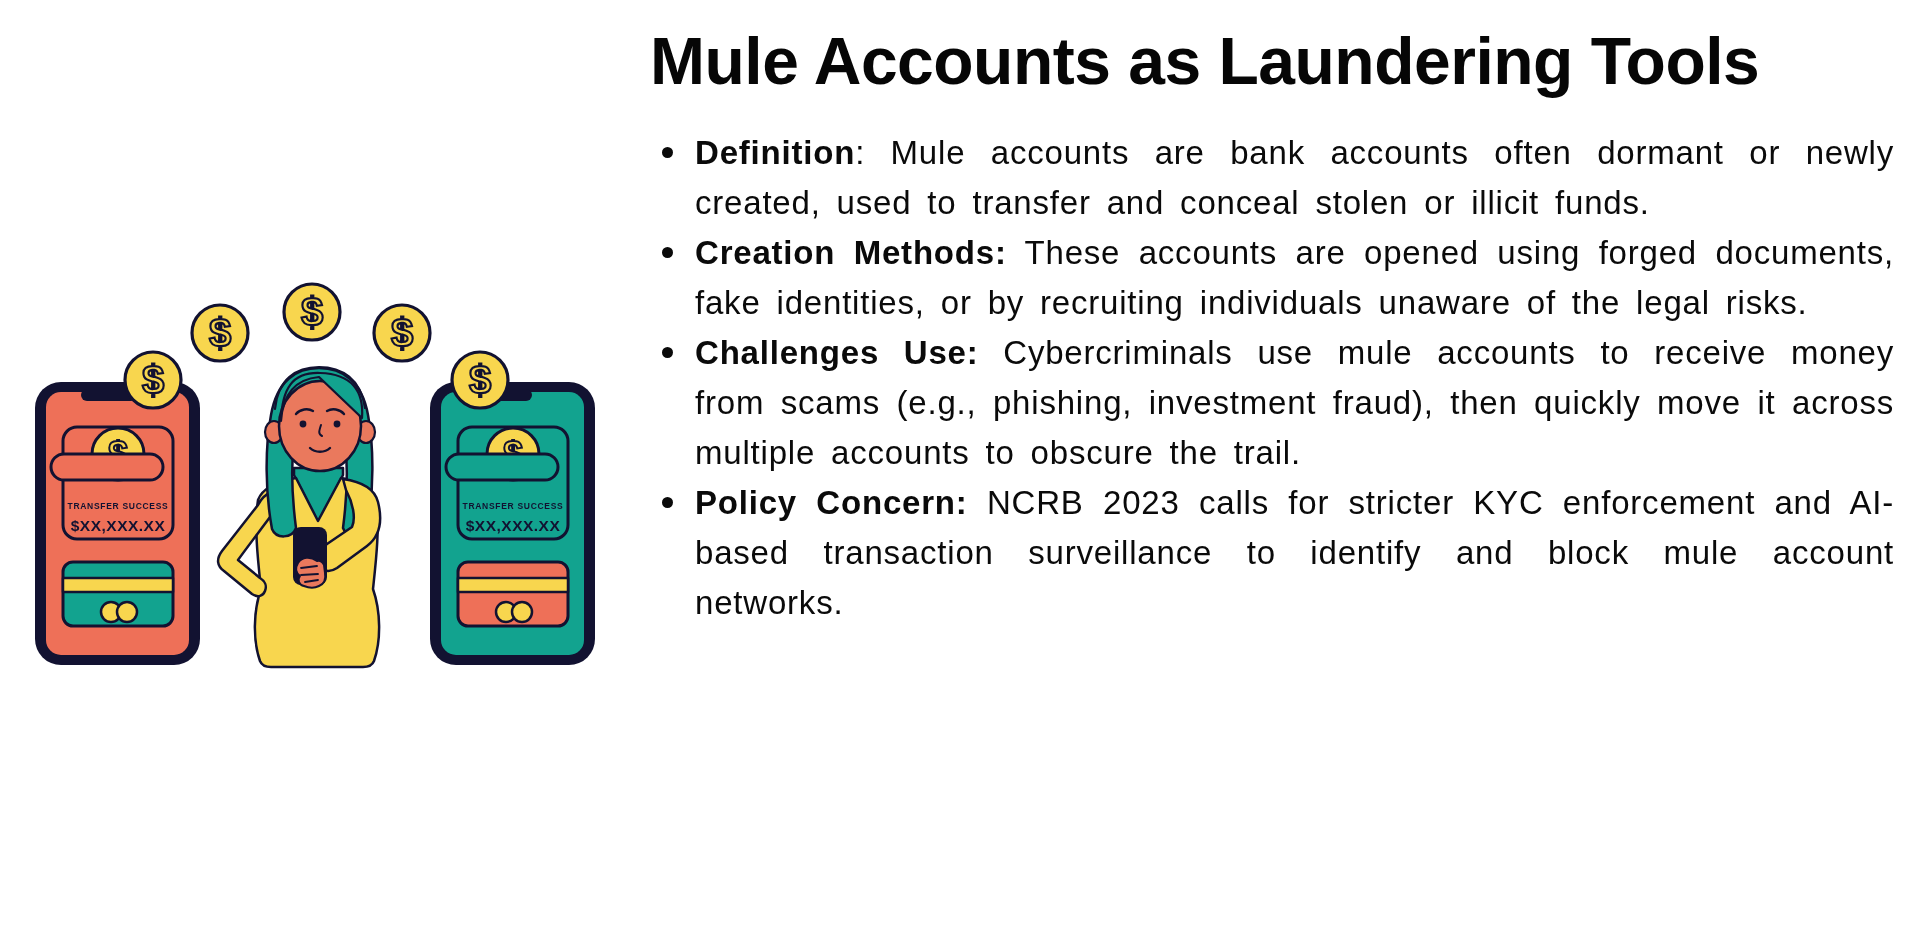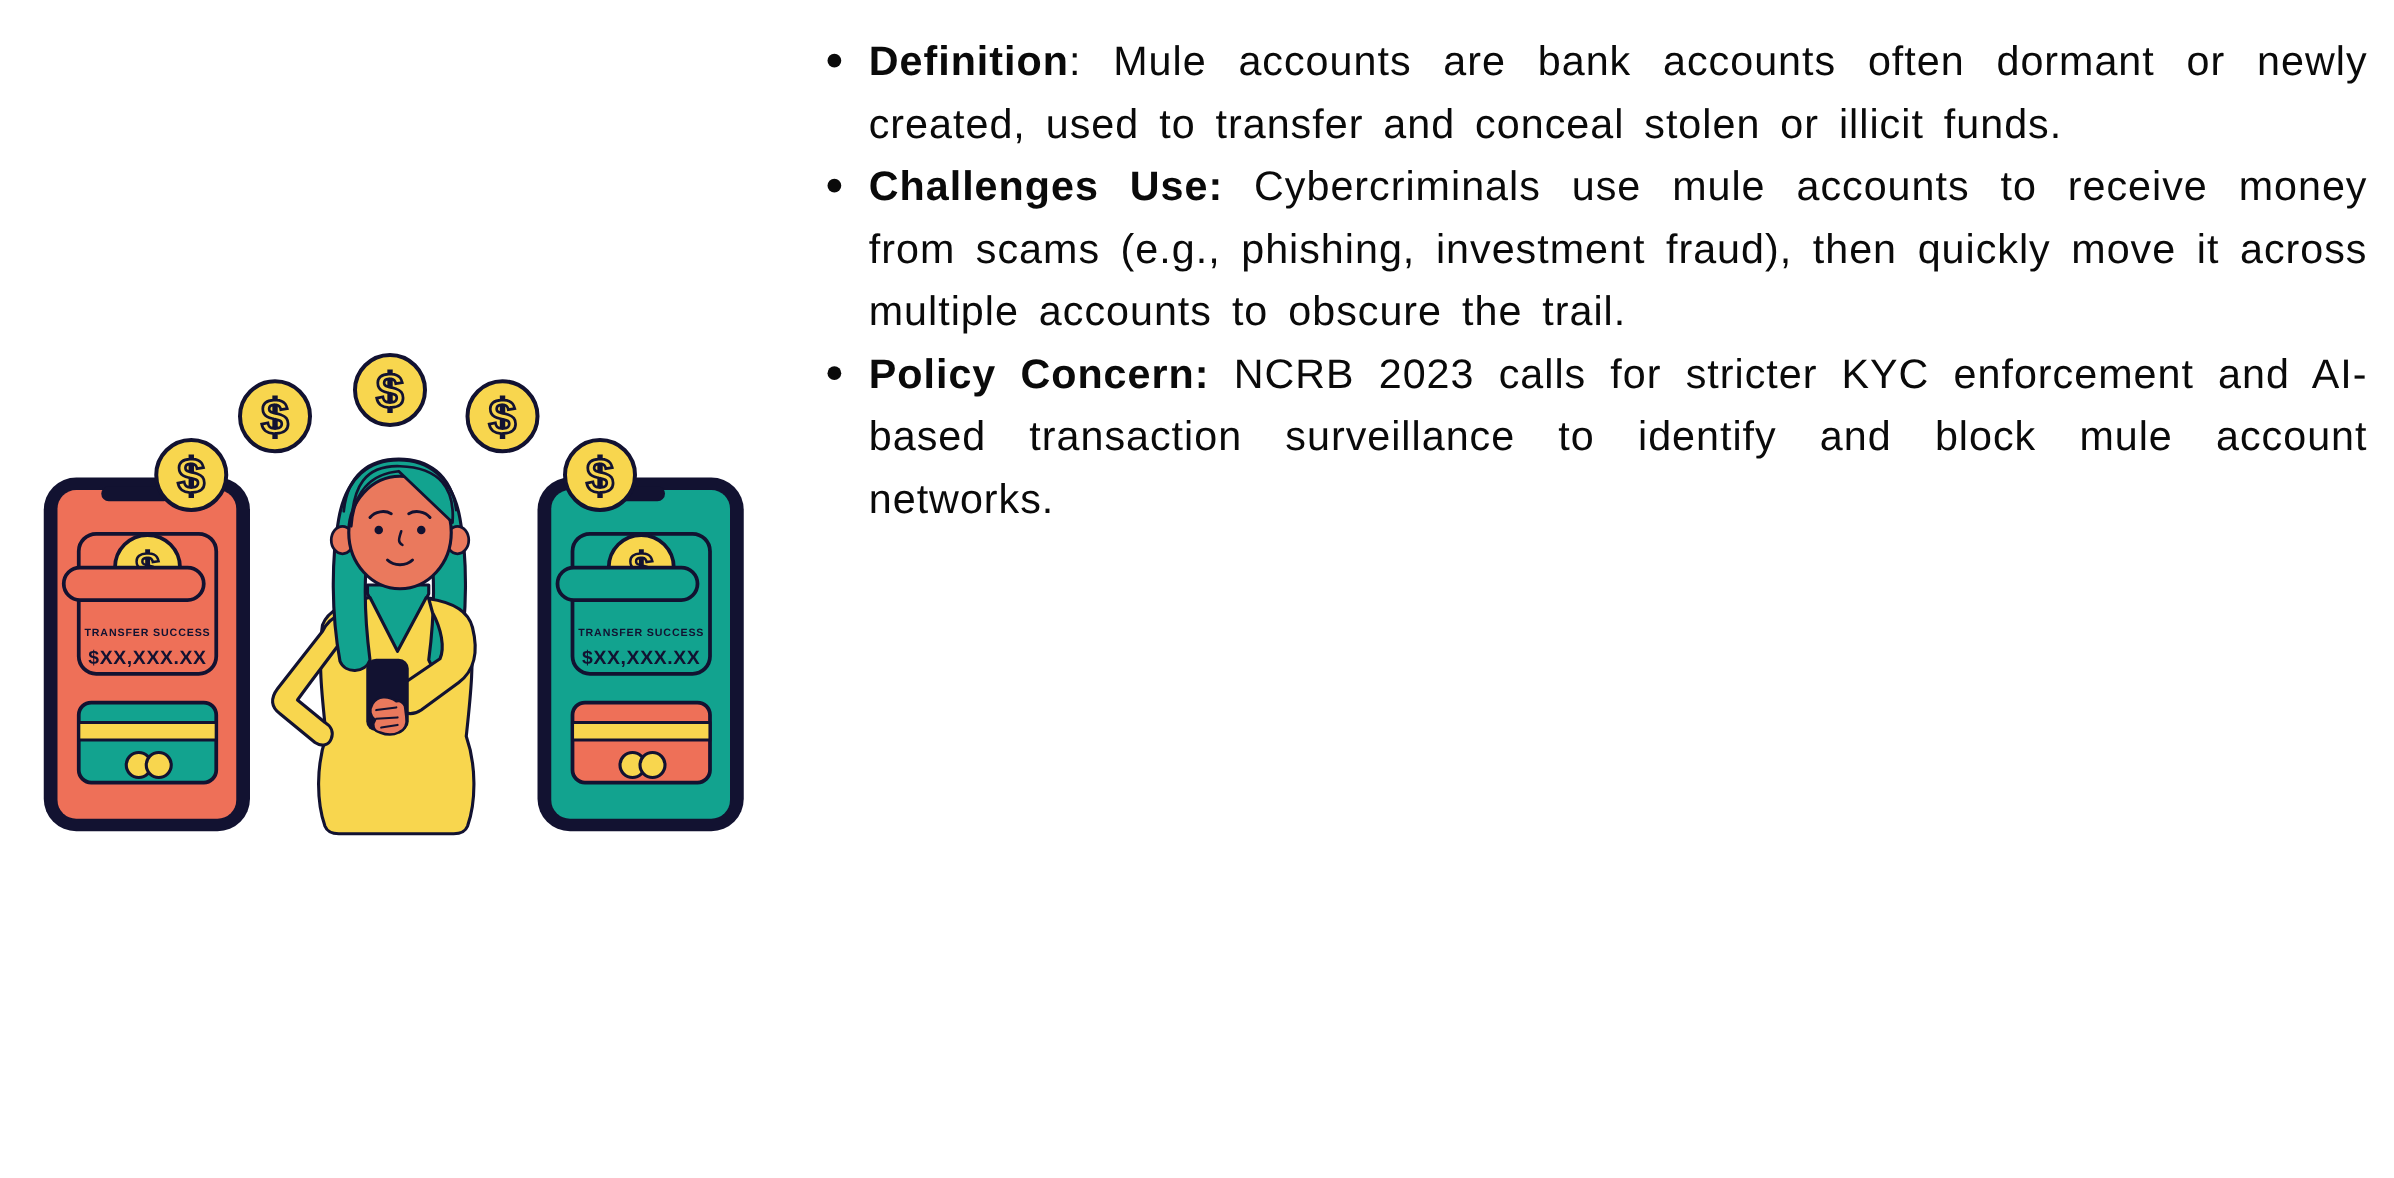--- a/index.html
+++ b/index.html
@@ -12,21 +12,21 @@
   }
   *{margin:0;padding:0;box-sizing:border-box;}
   html,body{width:1915px;height:942px;background:#ffffff;overflow:hidden;}
   body{font-family:"Liberation Sans",sans-serif;color:var(--ink);position:relative;}
 
   .content{position:absolute;left:650px;top:24px;width:1244px;}
   h1{
     font-size:66px;font-weight:800;line-height:74px;letter-spacing:-0.5px;
     color:#060606;white-space:nowrap;
   }
-  ul.bullets{list-style:none;}
+  ul.bullets{list-style:none;margin-top:30px;}
   ul.bullets li{
     position:relative;padding-left:45px;
     font-size:33px;line-height:50px;letter-spacing:0.8px;word-spacing:6px;
     text-align:justify;text-justify:inter-word;
   }
   ul.bullets li::before{
     content:"";position:absolute;left:12px;top:19px;width:11px;height:11px;
     border-radius:50%;background:#0a0a0a;
   }
   .lead{font-weight:700;}
@@ -42,22 +42,24 @@
   text.ph-status{font-family:"Liberation Sans",sans-serif;font-size:8.5px;font-weight:700;letter-spacing:0.7px;fill:var(--navy);}
   text.ph-amount{font-family:"Liberation Sans",sans-serif;font-size:15.5px;font-weight:700;letter-spacing:0.5px;fill:var(--navy);}
   text.coin-glyph{font-family:"Liberation Sans",sans-serif;font-weight:700;fill:var(--yellow);stroke:var(--navy);}
 </style>
 </head>
 <body>
 
 <main>
 
   <section class="content">
+    <h1>Mule Accounts as Laundering Tools</h1>
     <ul class="bullets">
       <li><span class="lead">Definition</span><span>: </span><span>Mule accounts are bank accounts often dormant or newly created, used to transfer and conceal stolen or illicit funds.</span></li>
+      <li><span class="lead">Creation Methods:</span><span> </span><span>These accounts are opened using forged documents, fake identities, or by recruiting individuals unaware of the legal risks.</span></li>
       <li><span class="lead">Challenges Use:</span><span> </span><span>Cybercriminals use mule accounts to receive money from scams (e.g., phishing, investment fraud), then quickly move it across multiple accounts to obscure the trail.</span></li>
       <li><span class="lead">Policy Concern:</span><span> </span><span>NCRB 2023 calls for stricter KYC enforcement and AI-based transaction surveillance to identify and block mule account networks.</span></li>
     </ul>
   </section>
 
   <figure class="illo">
     <svg width="580" height="400" viewBox="0 0 580 400">
 
       <g transform="translate(10,107)">
         <rect x="0" y="0" width="165" height="283" rx="26" class="fn"></rect>

